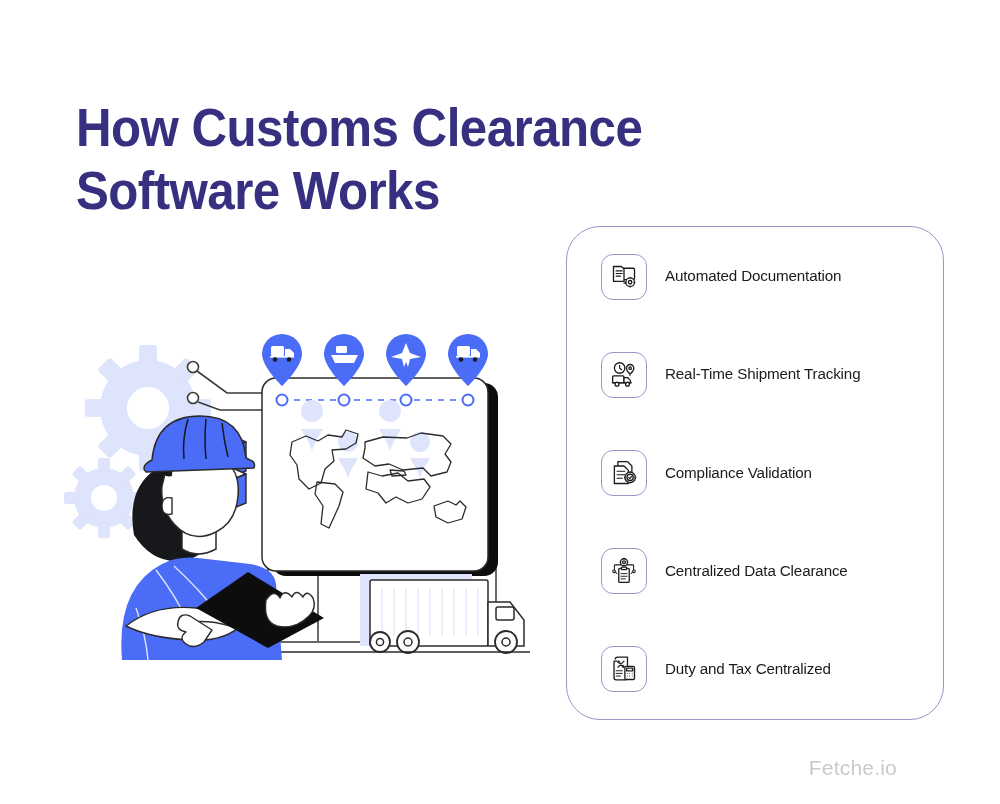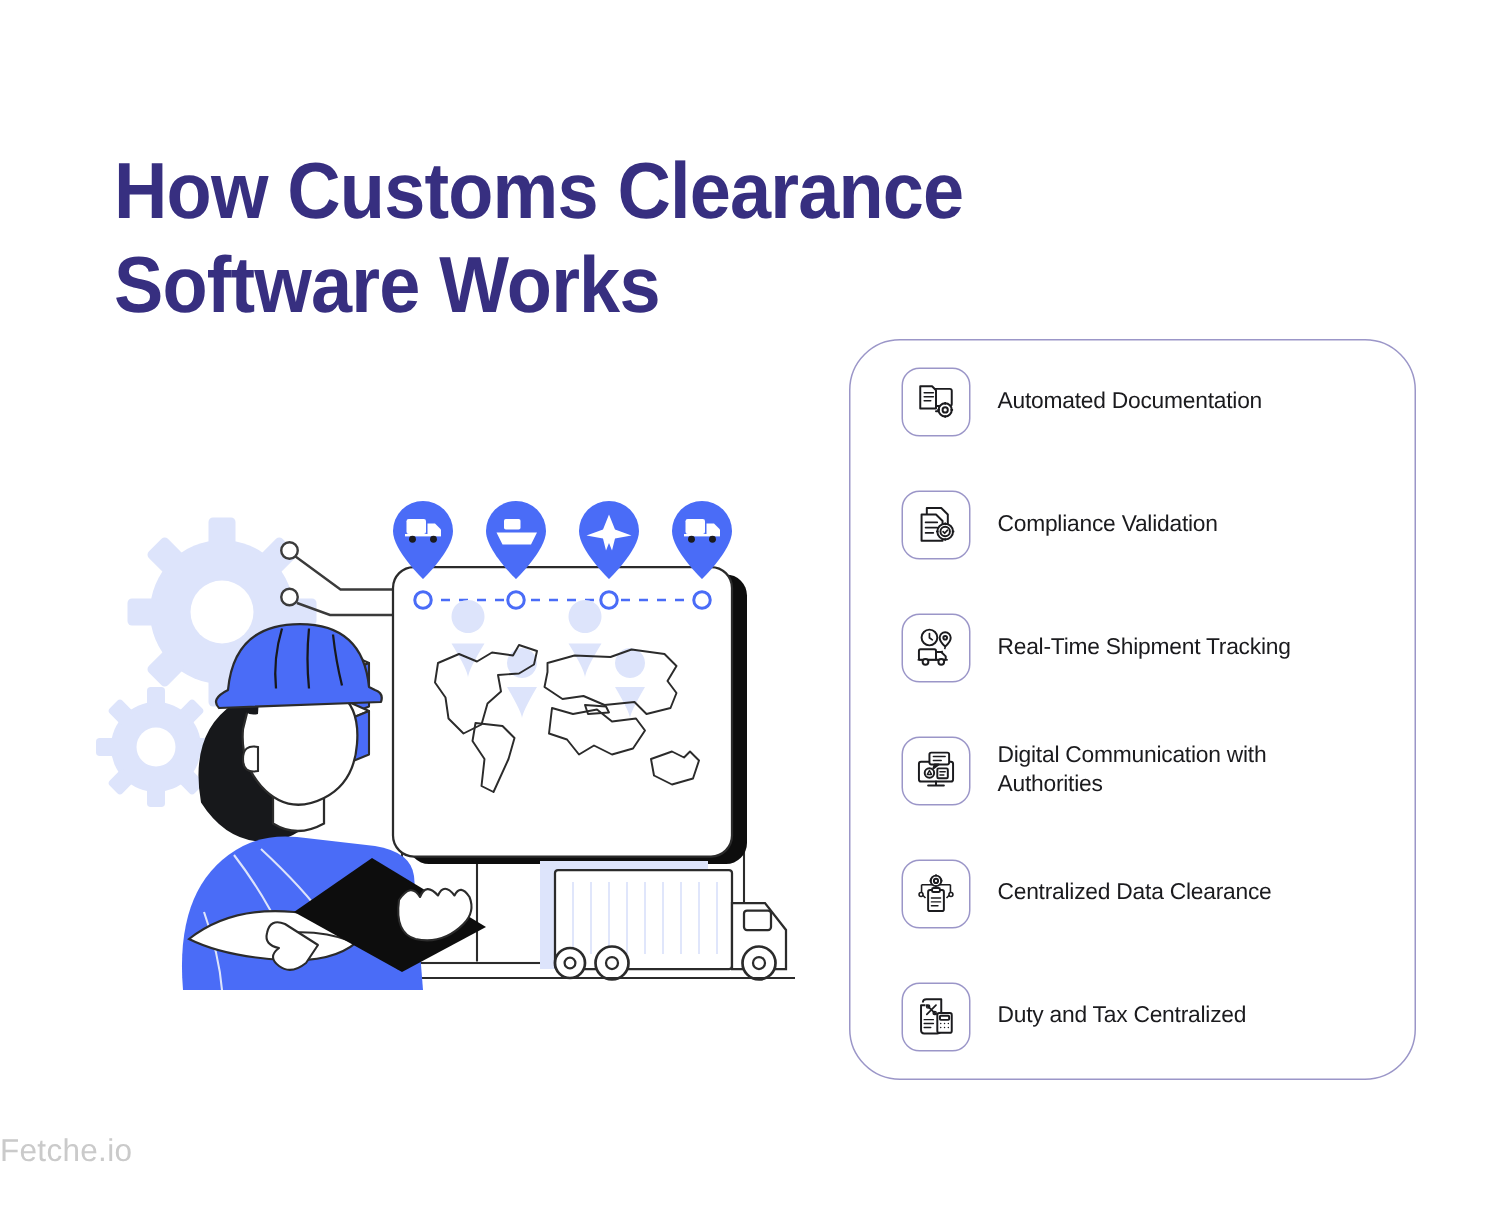--- a/index.html
+++ b/index.html
@@ -85,21 +85,21 @@
     font-family: "Liberation Sans", sans-serif;
   }
   .feature-row.wide .feature-label { max-width: 215px; }
 
   
   #footer-brand {
     position: absolute;
     left: 0;
     top: 756px;
     width: 897px;
-    text-align: left;
+    text-align: right;
     color: #cacaca;
     font-size: 21px;
     letter-spacing: 0.2px;
     font-family: "Liberation Sans", sans-serif;
   }
 
   
   #illustration {
     position: absolute;
     left: 60px;
@@ -337,76 +337,56 @@
               <path d="M23 16v2M23 26v2M17 22h2M27 22h2"></path>
             </g>
         </svg>
       </div>
       <div class="feature-label">Automated Documentation</div>
     </div>
 
     <div class="feature-row">
       <div class="feature-icon-box">
         <svg width="28" height="28" viewBox="0 0 32 32" fill="none" stroke="#1b1b1e" stroke-width="1.5" stroke-linejoin="round">
-          <path d="M9 3h11l5 5v14H9z" fill="#fff"></path>
-          <path d="M5 8h11l5 5v15H5z" fill="#fff"></path>
-          <g stroke-width="1.2" stroke-linecap="round">
-              <path d="M8 14h9M8 18h9M8 22h6"></path>
-            </g>
-          <circle cx="23" cy="21" r="6" fill="#fff"></circle>
-          <circle cx="23" cy="21" r="3.6" fill="#fff"></circle>
-          <path d="M21.4 21l1.2 1.3 2.2-2.4" stroke-width="1.3" stroke-linecap="round"></path>
-          <g stroke-width="1.1">
-              <path d="M23 14v2M23 26v2M16 21h2M28 21h2"></path>
-            </g>
-        </svg>
-      </div>
-      <div class="feature-label">Compliance Validation</div>
-    </div>
-
-    <div class="feature-row">
-      <div class="feature-icon-box">
-        <svg width="28" height="28" viewBox="0 0 32 32" fill="none" stroke="#1b1b1e" stroke-width="1.5" stroke-linejoin="round">
           <circle cx="11" cy="8" r="6" fill="#fff"></circle>
           <path d="M11 5v3.2l2.2 1.6" stroke-width="1.3" stroke-linecap="round"></path>
           <path d="M23 4a4.2 4.2 0 0 1 4.2 4.2c0 3-4.2 6.6-4.2 6.6s-4.2-3.6-4.2-6.6A4.2 4.2 0 0 1 23 4z" fill="#fff"></path>
           <circle cx="23" cy="8.2" r="1.4" fill="#fff"></circle>
           <path d="M23 15c0 5-8 4-8 9" stroke-width="1.2" stroke-dasharray="2 2"></path>
           <rect x="3" y="17" width="13" height="8" rx="1.2" fill="#fff"></rect>
           <path d="M16 19h4l3.4 3.4V25H16z" fill="#fff"></path>
           <g stroke-width="1.2">
               <path d="M2 25h23"></path>
             </g>
           <circle cx="8" cy="26.5" r="2.2" fill="#fff"></circle>
           <circle cx="20" cy="26.5" r="2.2" fill="#fff"></circle>
         </svg>
       </div>
       <div class="feature-label">Real-Time Shipment Tracking</div>
     </div>
 
-    <div class="feature-row wide">
+    <div class="feature-row">
       <div class="feature-icon-box">
         <svg width="28" height="28" viewBox="0 0 32 32" fill="none" stroke="#1b1b1e" stroke-width="1.5" stroke-linejoin="round">
-          <rect x="3" y="9" width="26" height="15" rx="1.6" fill="#fff"></rect>
-          <path d="M16 24v3M10 27h12" stroke-linecap="round"></path>
-          <rect x="11" y="2" width="15" height="9" rx="1.4" fill="#fff"></rect>
-          <path d="M15 11l-1 3 4-3z" fill="#fff"></path>
-          <g stroke-width="1.1" stroke-linecap="round">
-              <path d="M14 5h9M14 8h6"></path>
-            </g>
-          <circle cx="11" cy="17.5" r="3.6" fill="#fff"></circle>
-          <path d="M11 15.6l1.6 3h-3.2z" stroke-width="1.1"></path>
-          <rect x="17" y="14" width="8" height="7.5" rx="1" fill="#fff"></rect>
-          <g stroke-width="1.1" stroke-linecap="round">
-              <path d="M19 16.5h4M19 19h3"></path>
+          <path d="M9 3h11l5 5v14H9z" fill="#fff"></path>
+          <path d="M5 8h11l5 5v15H5z" fill="#fff"></path>
+          <g stroke-width="1.2" stroke-linecap="round">
+              <path d="M8 14h9M8 18h9M8 22h6"></path>
+            </g>
+          <circle cx="23" cy="21" r="6" fill="#fff"></circle>
+          <circle cx="23" cy="21" r="3.6" fill="#fff"></circle>
+          <path d="M21.4 21l1.2 1.3 2.2-2.4" stroke-width="1.3" stroke-linecap="round"></path>
+          <g stroke-width="1.1">
+              <path d="M23 14v2M23 26v2M16 21h2M28 21h2"></path>
             </g>
         </svg>
       </div>
-      <div class="feature-label">Digital Communication with Authorities</div>
+      <div class="feature-label">Compliance Validation</div>
     </div>
+
 
     <div class="feature-row">
       <div class="feature-icon-box">
         <svg width="28" height="28" viewBox="0 0 32 32" fill="none" stroke="#1b1b1e" stroke-width="1.5" stroke-linejoin="round">
           <circle cx="16" cy="6" r="4" fill="#fff"></circle>
           <circle cx="16" cy="6" r="1.6" fill="#fff"></circle>
           <g stroke-width="1.1">
               <path d="M16 1v1.6M16 9.4V11M11 6h1.6M19.4 6H21"></path>
             </g>
           <path d="M5 9h8M5 9v7M27 9h-8M27 9v7" stroke-width="1.2"></path>

